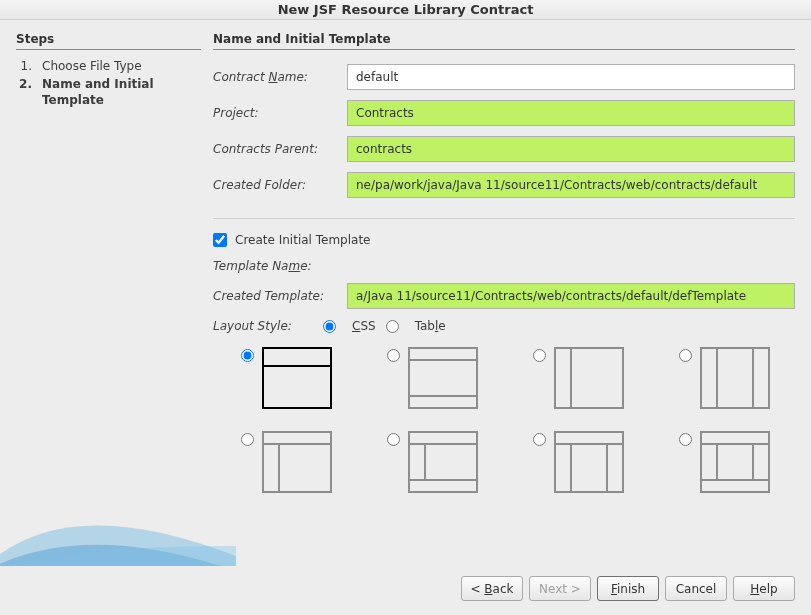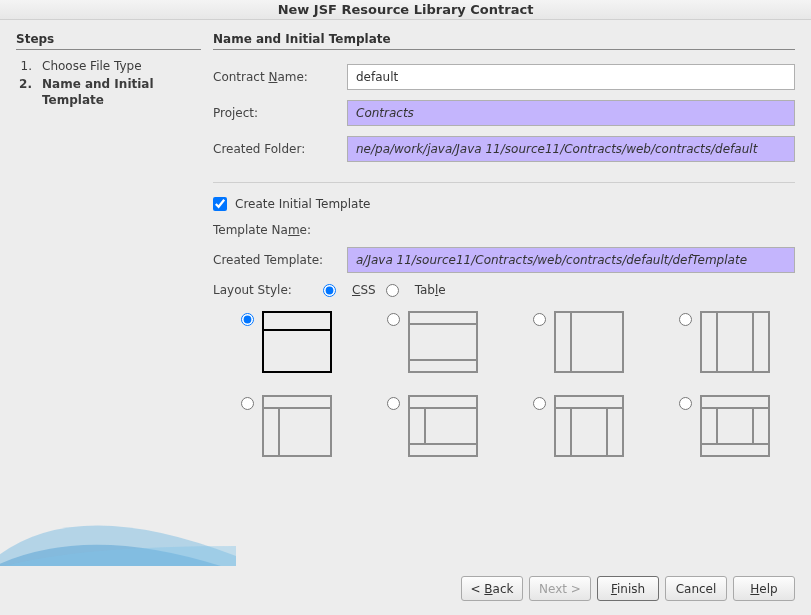--- a/index.html
+++ b/index.html
@@ -78,35 +78,35 @@
     .form-row {
       display: flex;
       align-items: center;
       margin-bottom: 10px;
       gap: 8px;
     }
     .form-label {
       width: 126px;
       flex-shrink: 0;
       color: #444;
+      font-style: italic;
     }
     .form-row .mn { text-decoration: underline; }
     .text-input {
       flex: 1;
       height: 26px;
       border: 1px solid #b0b0b0;
       background: #fff;
       padding: 3px 8px;
       font-size: 12px;
       font-family: inherit;
       color: #333;
     }
     .text-input.readonly {
-      background: #c4b5fd;
-      font-style: italic;
+      background: #bef264;
     }
     .divider {
       border: none;
       border-top: 1px solid #cfcfcf;
       margin: 10px 0 14px 0;
     }
     .check-row {
       display: flex;
       align-items: center;
       gap: 8px;
@@ -214,20 +214,24 @@
 
     <div class="form-row">
       <label class="form-label"><span>Contract </span><span class="mn">N</span><span>ame:</span></label>
       <input type="text" class="text-input" value="default" style="">
     </div>
     <div class="form-row">
       <label class="form-label">Project:</label>
       <input type="text" class="text-input readonly" readonly="" value="Contracts" style="">
     </div>
     <div class="form-row">
+      <label class="form-label">Contracts Parent:</label>
+      <input type="text" class="text-input readonly" readonly="" value="contracts" style="">
+    </div>
+    <div class="form-row">
       <label class="form-label">Created Folder:</label>
       <input type="text" class="text-input readonly" readonly="" value="ne/pa/work/java/Java 11/source11/Contracts/web/contracts/default" style="">
     </div>
 
     <hr class="divider">
 
     <div class="check-row">
       <input type="checkbox" checked="" style="">
       <label><span>Create </span><span class="mn">I</span><span>nitial Template</span></label>
     </div>

